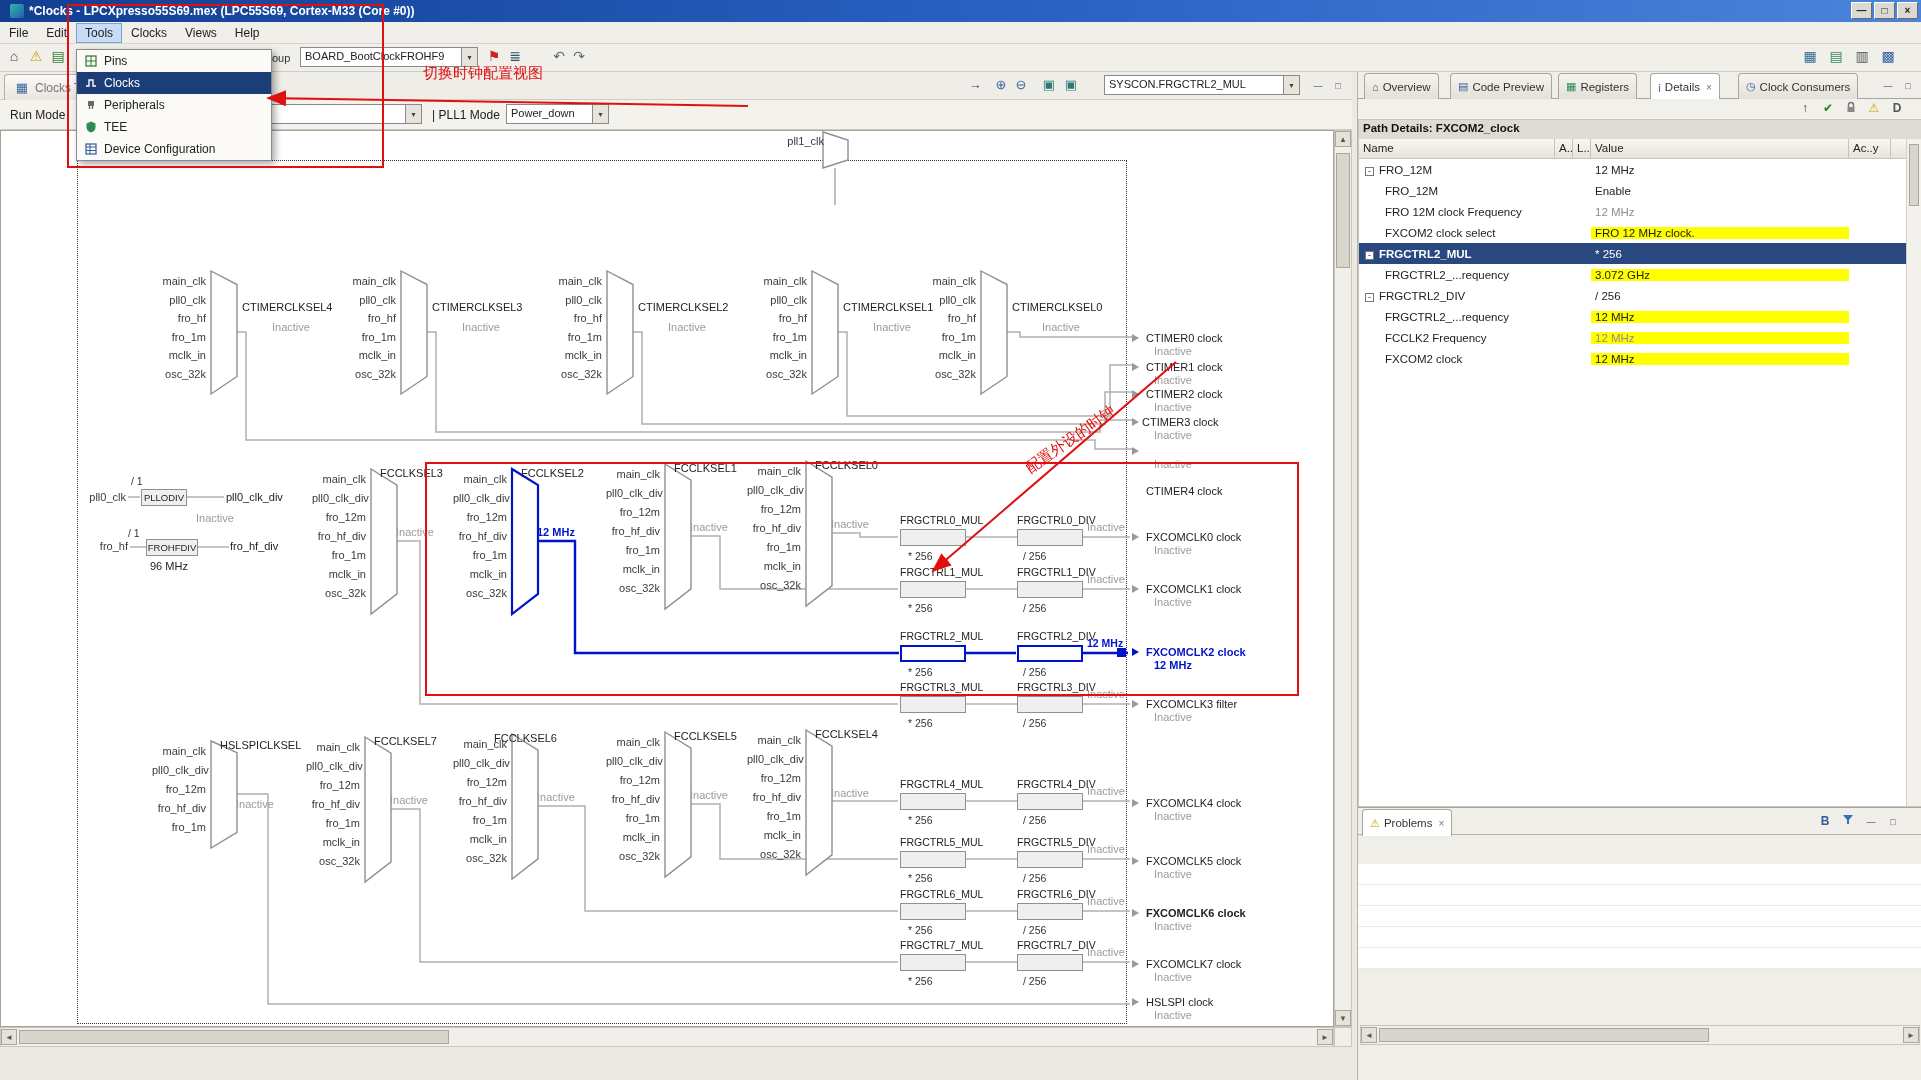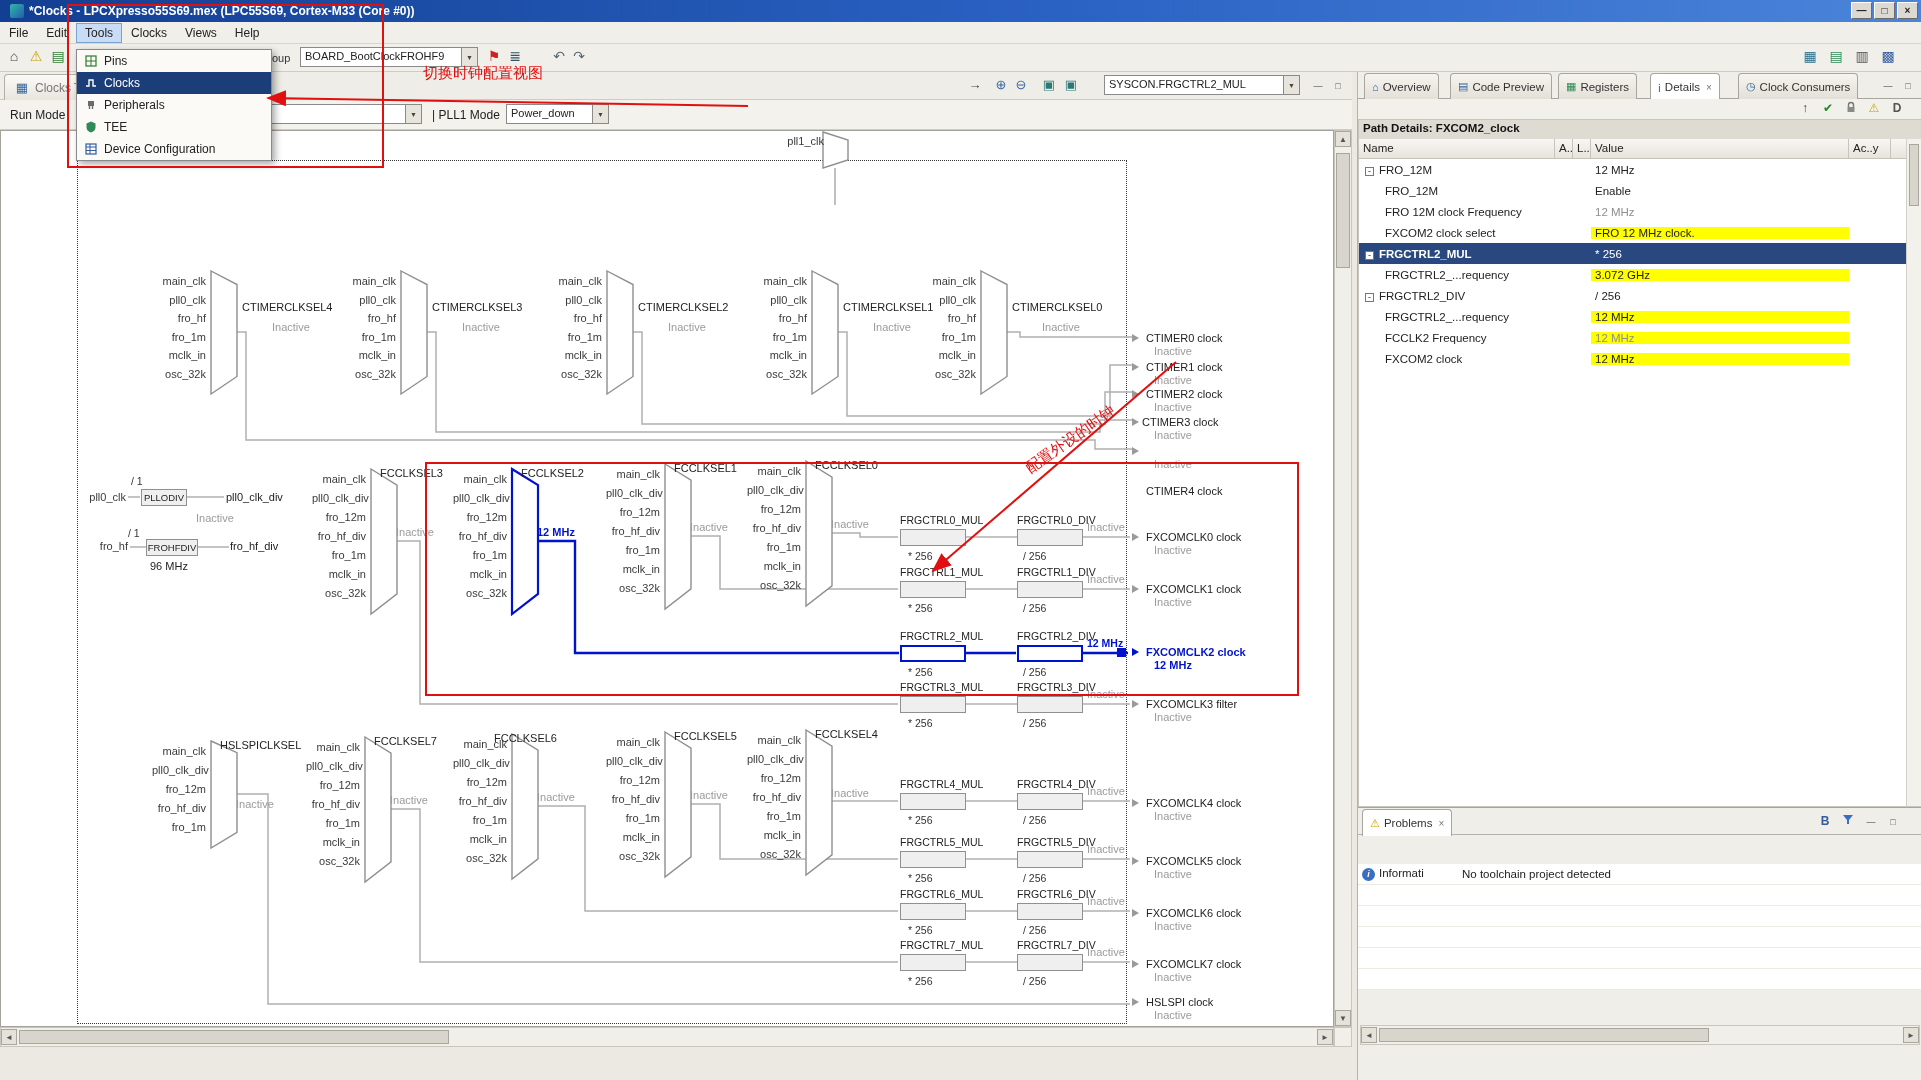--- a/index.html
+++ b/index.html
@@ -472,21 +472,21 @@
       <div class="out-arrow" style="left: 1132px; top: 700px;"></div>
       <div class="out-label" style="left: 1146px; top: 698px;">FXCOMCLK3 filter</div>
       <div class="gstatus" style="left: 1154px; top: 711px;">Inactive</div>
       <div class="out-arrow" style="left: 1132px; top: 799px;"></div>
       <div class="out-label" style="left: 1146px; top: 797px;">FXCOMCLK4 clock</div>
       <div class="gstatus" style="left: 1154px; top: 810px;">Inactive</div>
       <div class="out-arrow" style="left: 1132px; top: 857px;"></div>
       <div class="out-label" style="left: 1146px; top: 855px;">FXCOMCLK5 clock</div>
       <div class="gstatus" style="left: 1154px; top: 868px;">Inactive</div>
       <div class="out-arrow" style="left: 1132px; top: 909px;"></div>
-      <div class="out-label" style="left: 1146px; top: 907px;">FXCOMCLK6 clock</div>
+      <div class="out-label" style="left: 1146px; top: 907px; font-weight: bold;">FXCOMCLK6 clock</div>
       <div class="gstatus" style="left: 1154px; top: 920px;">Inactive</div>
       <div class="out-arrow" style="left: 1132px; top: 960px;"></div>
       <div class="out-label" style="left: 1146px; top: 958px;">FXCOMCLK7 clock</div>
       <div class="gstatus" style="left: 1154px; top: 971px;">Inactive</div>
       <div class="out-arrow" style="left: 1132px; top: 998px;"></div>
       <div class="out-label" style="left: 1146px; top: 996px;">HSLSPI clock</div>
       <div class="gstatus" style="left: 1154px; top: 1009px;">Inactive</div>
     </div>
 
   <div id="blue-node"></div>
@@ -643,26 +643,20 @@
         <span class="aicon" style="left:481px;top:6px">
           <svg width="12" height="12" viewBox="0 0 12 12">
               <polygon points="1,1 11,1 7,6 7,10 5,10 5,6" fill="#3a6ec0"></polygon>
             </svg>
         </span>
         <span class="panelbtn" style="left:505px;top:6px">—</span>
         <span class="panelbtn" style="left:527px;top:6px">□</span>
       </div>
       <div id="problems-table">
         <div id="problems-rows">
-            <div class="prow">
-              <div class="dc p-level"><span class="infoicon">i</span><span>Informati</span></div>
-              <div class="dc p-issue">No toolchain project detected</div>
-              <div class="dc p-origin"></div>
-              <div class="dc p-targe"></div>
-            </div>
             <div class="prow"></div>
             <div class="prow"></div>
             <div class="prow"></div>
             <div class="prow"></div>
             <div class="prow"></div>
           </div>
       </div>
       <div class="sb" style="left:2px;top:217px;width:560px;height:20px">
         <span class="sb-btn" style="left:0;top:1px">◄</span>
         <span class="sb-btn" style="right:0;top:1px">►</span>

